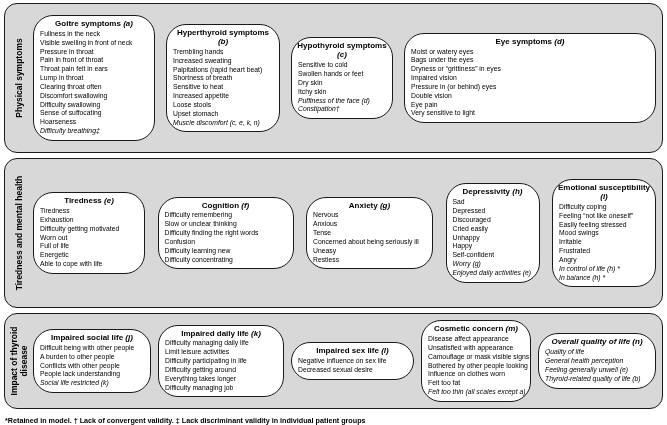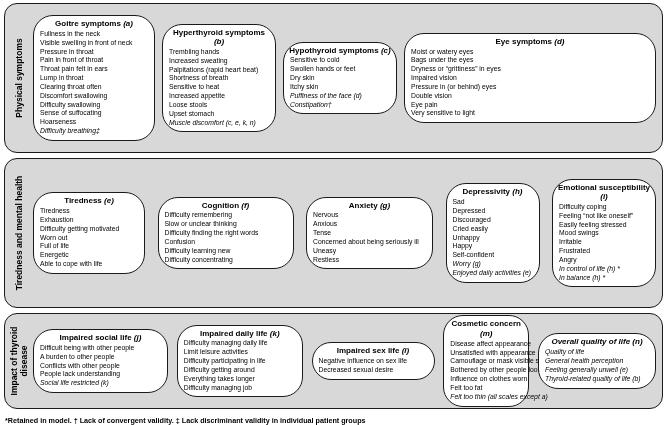--- a/index.html
+++ b/index.html
@@ -93,21 +93,21 @@
             <div class="item">Trembling hands</div>
             <div class="item">Increased sweating</div>
             <div class="item">Palpitations (rapid heart beat)</div>
             <div class="item">Shortness of breath</div>
             <div class="item">Sensitive to heat</div>
             <div class="item">Increased appetite</div>
             <div class="item">Loose stools</div>
             <div class="item">Upset stomach</div>
             <div class="item italic">Muscle discomfort (c, e, k, n)</div>
           </div>
-          <div class="box" style="width: 114px;">
+          <div class="box" style="width: 102px;">
             <div class="box-title"><span>Hypothyroid symptoms</span> <span class="code">(c)</span></div>
             <div class="item">Sensitive to cold</div>
             <div class="item">Swollen hands or feet</div>
             <div class="item">Dry skin</div>
             <div class="item">Itchy skin</div>
             <div class="item italic">Puffiness of the face (d)</div>
             <div class="item italic">Constipation†</div>
           </div>
           <div class="box" style="width: 252px;">
             <div class="box-title"><span>Eye symptoms</span> <span class="code">(d)</span></div>
@@ -179,21 +179,21 @@
             <div class="item italic">In control of life (h) *</div>
             <div class="item italic">In balance (h) *</div>
           </div>
         </div>
       </div>
       <div class="section s3">
         <div class="side-label">
           <span>Impact of thyroid disease</span>
         </div>
         <div class="boxes">
-          <div class="box" style="width: 135px;">
+          <div class="box" style="width: 118px;">
             <div class="box-title"><span>Impaired social life</span> <span class="code">(j)</span></div>
             <div class="item">Difficult being with other people</div>
             <div class="item">A burden to other people</div>
             <div class="item">Conflicts with other people</div>
             <div class="item">People lack understanding</div>
             <div class="item italic">Social life restricted (k)</div>
           </div>
           <div class="box" style="width: 126px;">
             <div class="box-title"><span>Impaired daily life</span> <span class="code">(k)</span></div>
             <div class="item">Difficulty managing daily life</div>
@@ -201,21 +201,21 @@
             <div class="item">Difficulty participating in life</div>
             <div class="item">Difficulty getting around</div>
             <div class="item">Everything takes longer</div>
             <div class="item">Difficulty managing job</div>
           </div>
           <div class="box" style="width: 123px;">
             <div class="box-title"><span>Impaired sex life</span> <span class="code">(l)</span></div>
             <div class="item">Negative influence on sex life</div>
             <div class="item">Decreased sexual desire</div>
           </div>
-          <div class="box" style="width: 86px;">
+          <div class="box" style="width: 110px;">
             <div class="box-title"><span>Cosmetic concern</span> <span class="code">(m)</span></div>
             <div class="item">Disease affect appearance</div>
             <div class="item">Unsatisfied with appearance</div>
             <div class="item">Camouflage or mask visible signs</div>
             <div class="item">Bothered by other people looking</div>
             <div class="item">Influence on clothes worn</div>
             <div class="item">Felt too fat</div>
             <div class="item italic">Felt too thin (all scales except a)</div>
           </div>
           <div class="box" style="width: 118px;">

